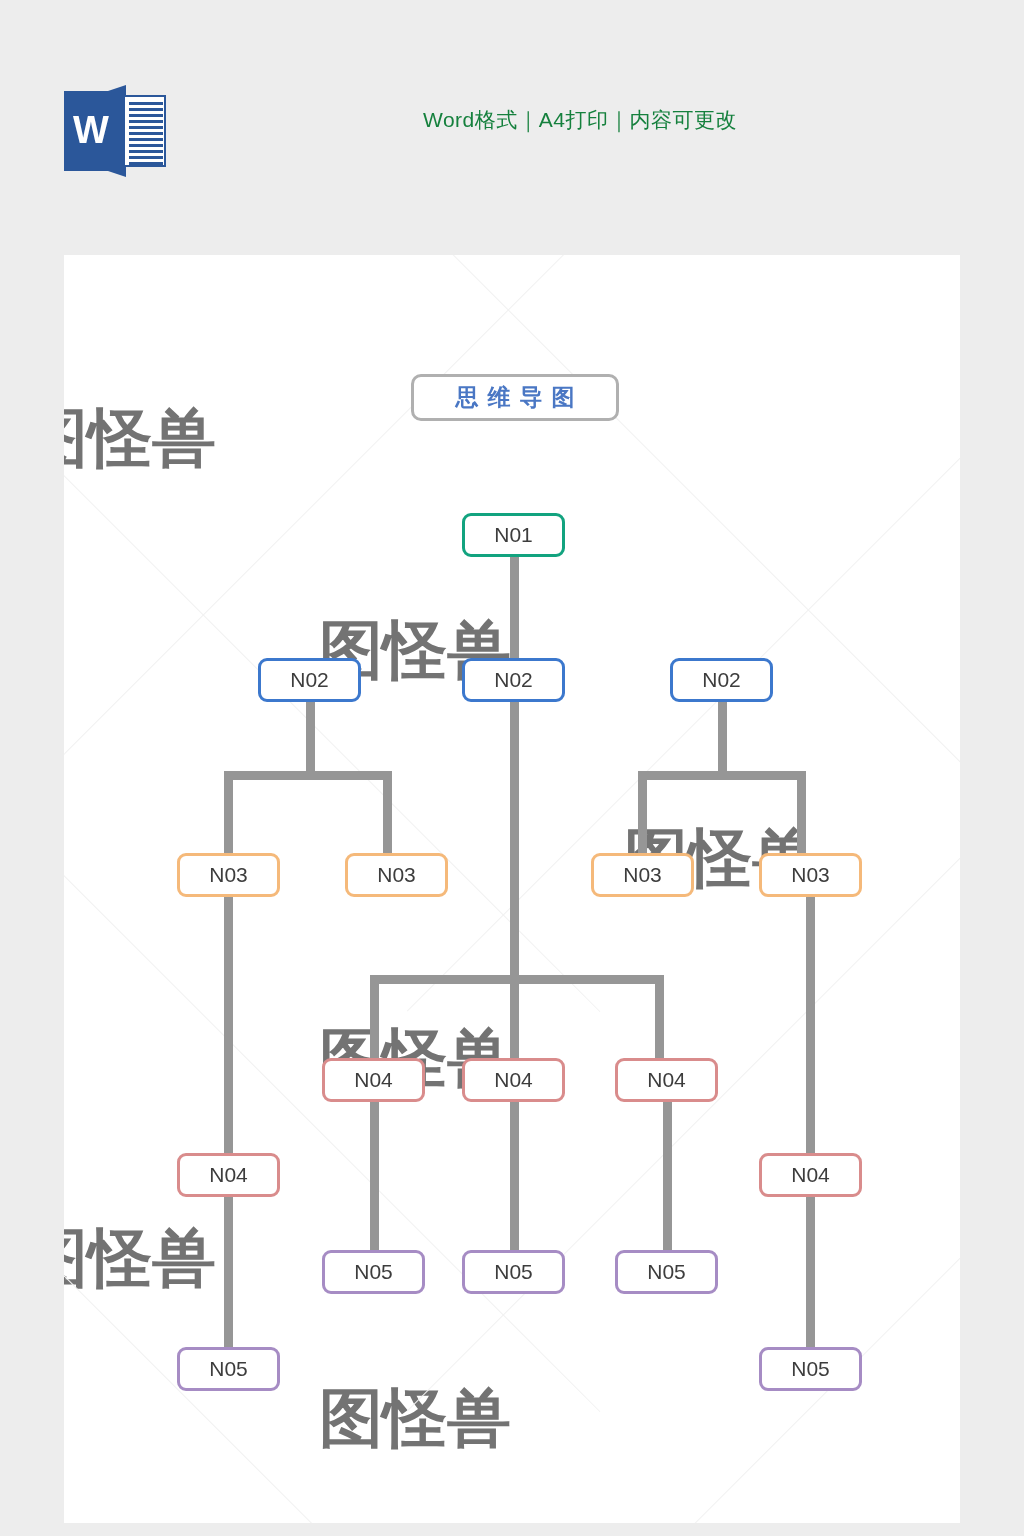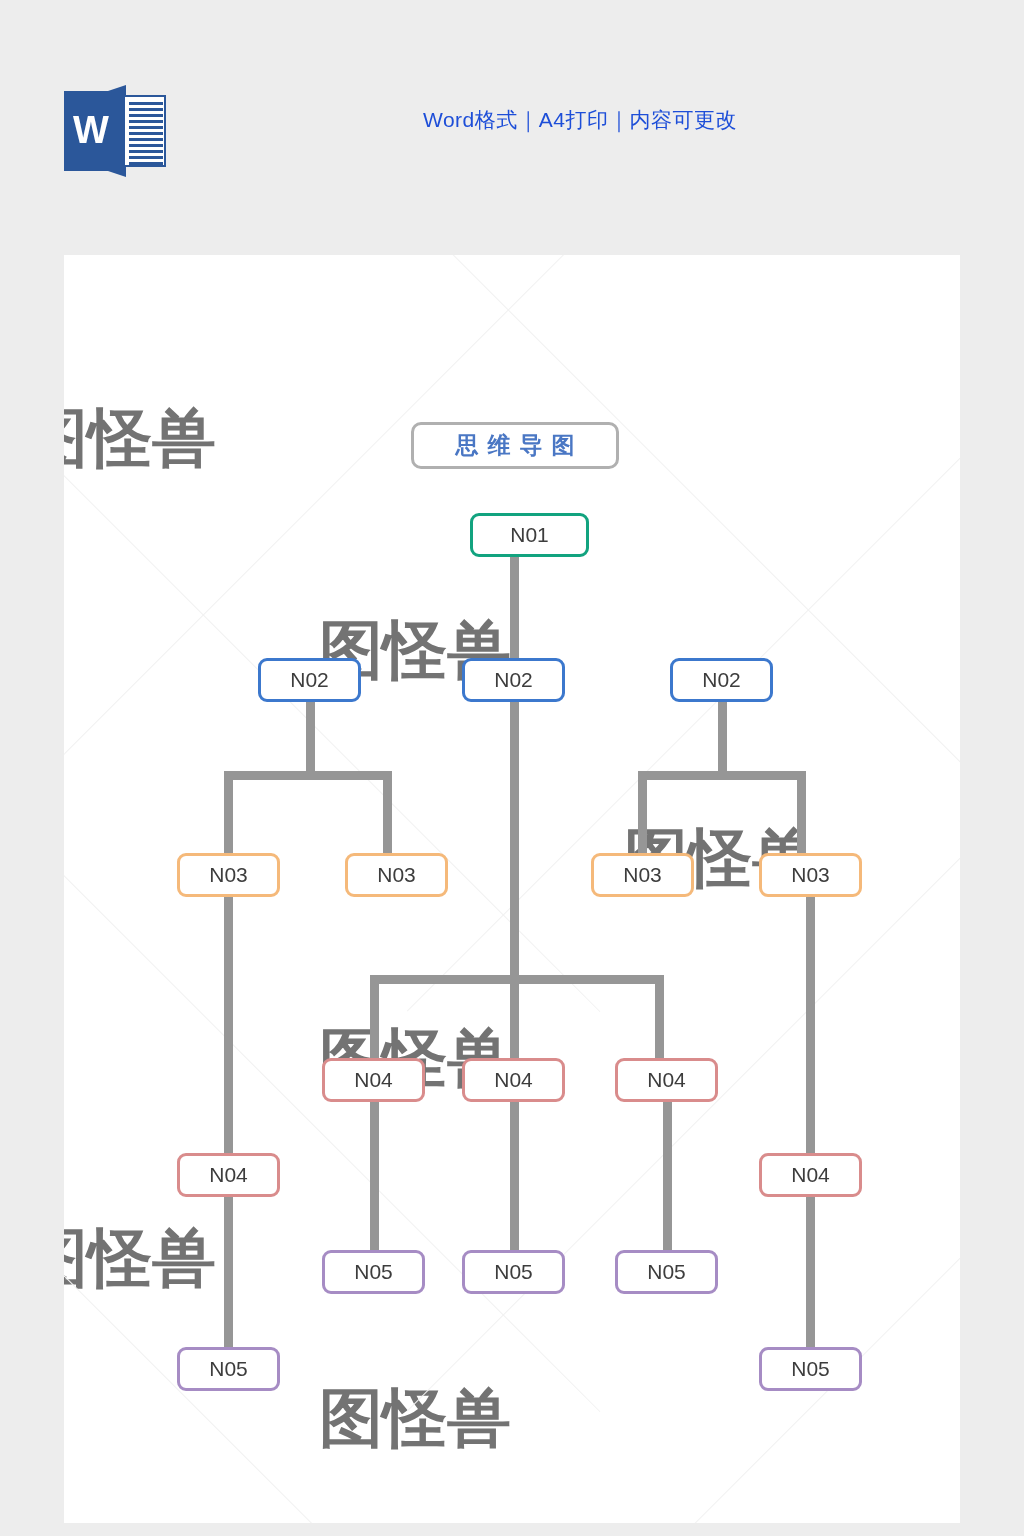--- a/index.html
+++ b/index.html
@@ -47,21 +47,21 @@
   }
 
   #title-block{
     position:absolute;left:310px;top:96px;width:540px;text-align:center;
   }
   #main-title{
     font-size:30px;font-weight:bold;color:#3a5a8c;letter-spacing:1px;
     line-height:42px;margin:0;
   }
   #sub-title{
-    font-size:21px;color:#1d4ed8;line-height:36px;margin:6px 0 0 0;
+    font-size:21px;color:#15803d;line-height:36px;margin:6px 0 0 0;
     letter-spacing:0.5px;
   }
 
   
   #page{
     position:absolute;left:64px;top:255px;width:896px;height:1268px;
     background:#ffffff;overflow:hidden;
   }
 
   
@@ -80,21 +80,21 @@
   
   #diagram{
     position:absolute;left:0;top:0;width:896px;height:1268px;
   }
 
   
   #chip{
     position:absolute;left:347px;top:119px;width:208px;height:47px;
     border:3px solid #b0b0b0;border-radius:10px;background:#ffffff;
     box-sizing:border-box;
-    display:flex;align-items:center;justify-content:center;margin-top:48px;
+    display:flex;align-items:center;justify-content:center;
   }
   #chip span{
     font-size:23px;font-weight:bold;color:#4a77c4;letter-spacing:9px;
     text-indent:9px;
   }
 
   
   .node{
     position:absolute;box-sizing:border-box;
     background:#ffffff;border-radius:9px;border-width:3px;border-style:solid;
@@ -175,21 +175,21 @@
       <div class="conn" style="left: 306px; top: 720px; width: 294px; height: 9px; background: rgb(150, 150, 150);"></div>
       <div class="conn" style="left: 306px; top: 720px; width: 9px; height: 86px; background: rgb(150, 150, 150);"></div>
       <div class="conn" style="left: 591px; top: 720px; width: 9px; height: 86px; background: rgb(150, 150, 150);"></div>
       <div class="conn" style="left: 160px; top: 642px; width: 9px; height: 258px; background: rgb(150, 150, 150);"></div>
       <div class="conn" style="left: 160px; top: 942px; width: 9px; height: 152px; background: rgb(150, 150, 150);"></div>
       <div class="conn" style="left: 742px; top: 642px; width: 9px; height: 258px; background: rgb(150, 150, 150);"></div>
       <div class="conn" style="left: 742px; top: 942px; width: 9px; height: 152px; background: rgb(150, 150, 150);"></div>
       <div class="conn" style="left: 306px; top: 847px; width: 9px; height: 150px; background: rgb(150, 150, 150);"></div>
       <div class="conn" style="left: 446px; top: 847px; width: 9px; height: 150px; background: rgb(150, 150, 150);"></div>
       <div class="conn" style="left: 599px; top: 847px; width: 9px; height: 150px; background: rgb(150, 150, 150);"></div>
-      <div class="node" style="left: 398px; top: 258px; width: 119px; height: 44px; border-color: rgb(18, 163, 127); color: rgb(61, 61, 61); margin-left: 8px;">
+      <div class="node" style="left: 398px; top: 258px; width: 103px; height: 44px; border-color: rgb(18, 163, 127); color: rgb(61, 61, 61);">
         <span>N01</span>
       </div>
       <div class="node" style="left: 194px; top: 403px; width: 103px; height: 44px; border-color: rgb(60, 120, 205); color: rgb(61, 61, 61);">
         <span>N02</span>
       </div>
       <div class="node" style="left: 398px; top: 403px; width: 103px; height: 44px; border-color: rgb(60, 120, 205); color: rgb(61, 61, 61);">
         <span>N02</span>
       </div>
       <div class="node" style="left: 606px; top: 403px; width: 103px; height: 44px; border-color: rgb(60, 120, 205); color: rgb(61, 61, 61);">
         <span>N02</span>

